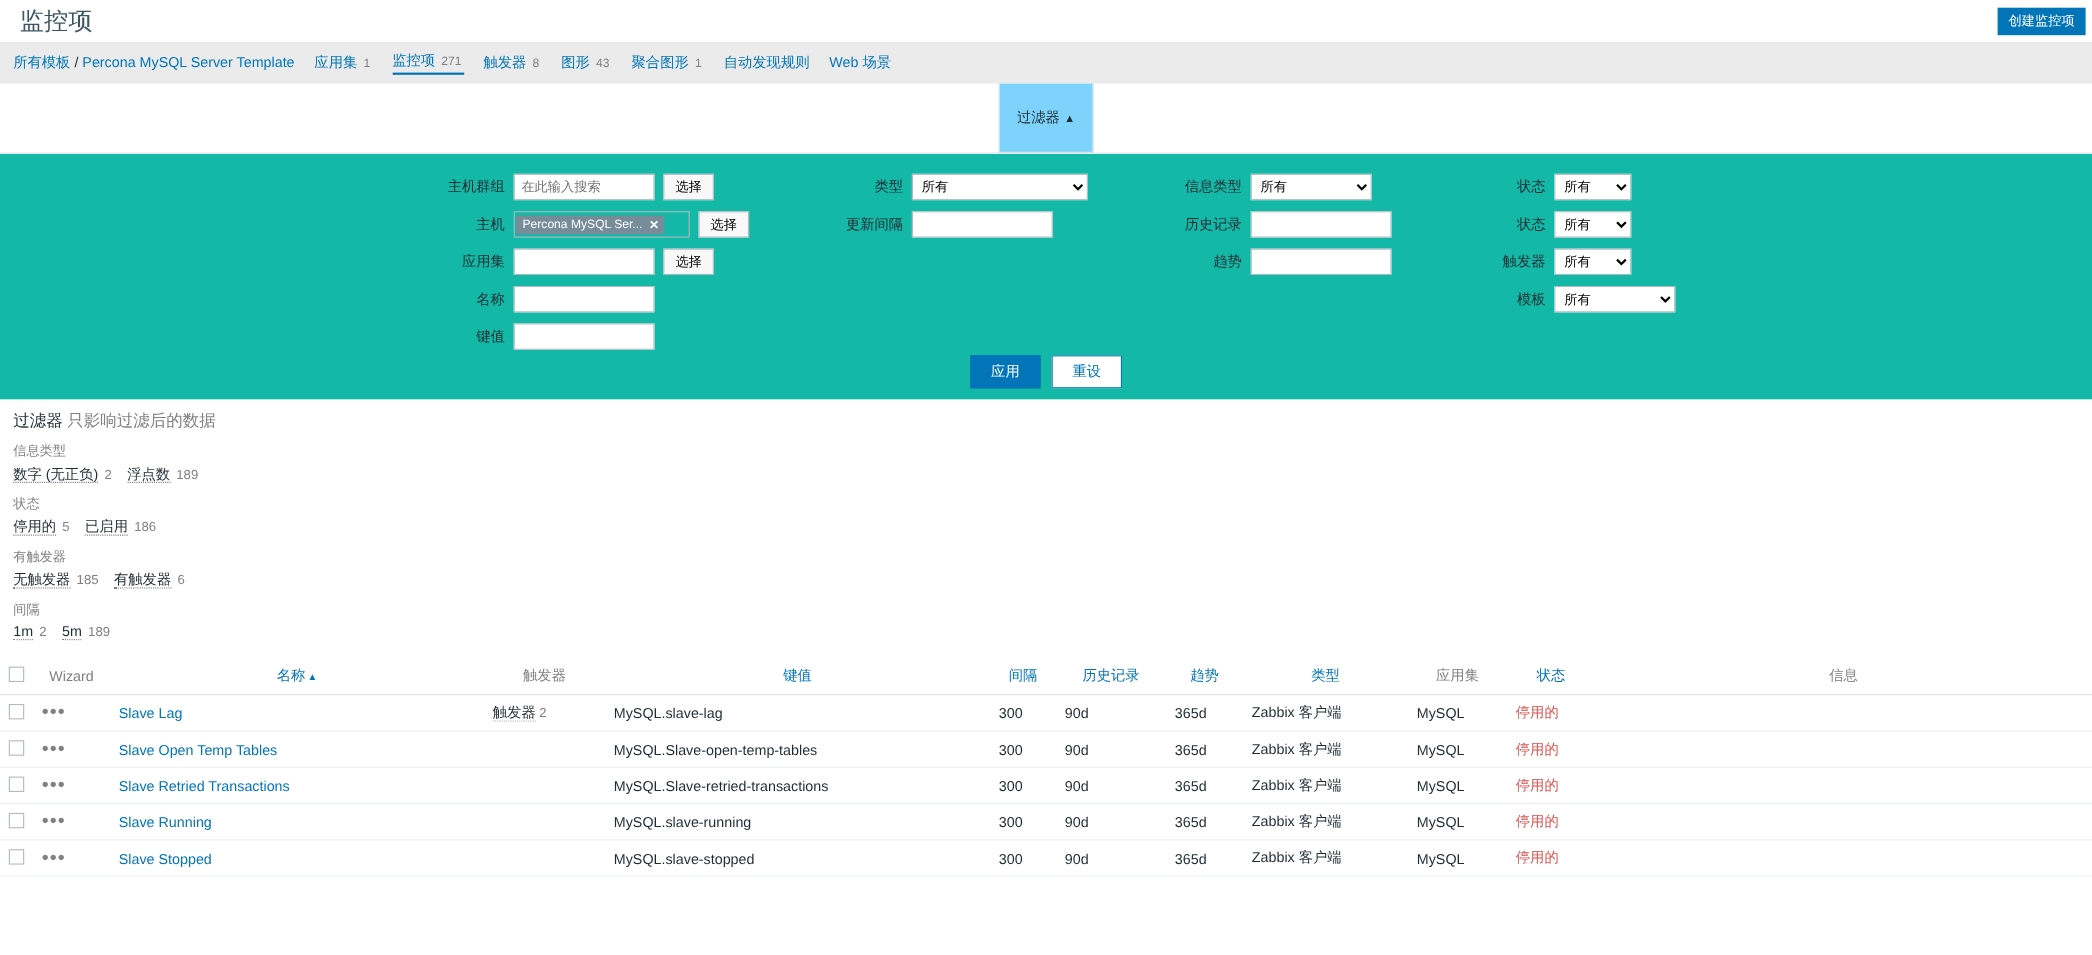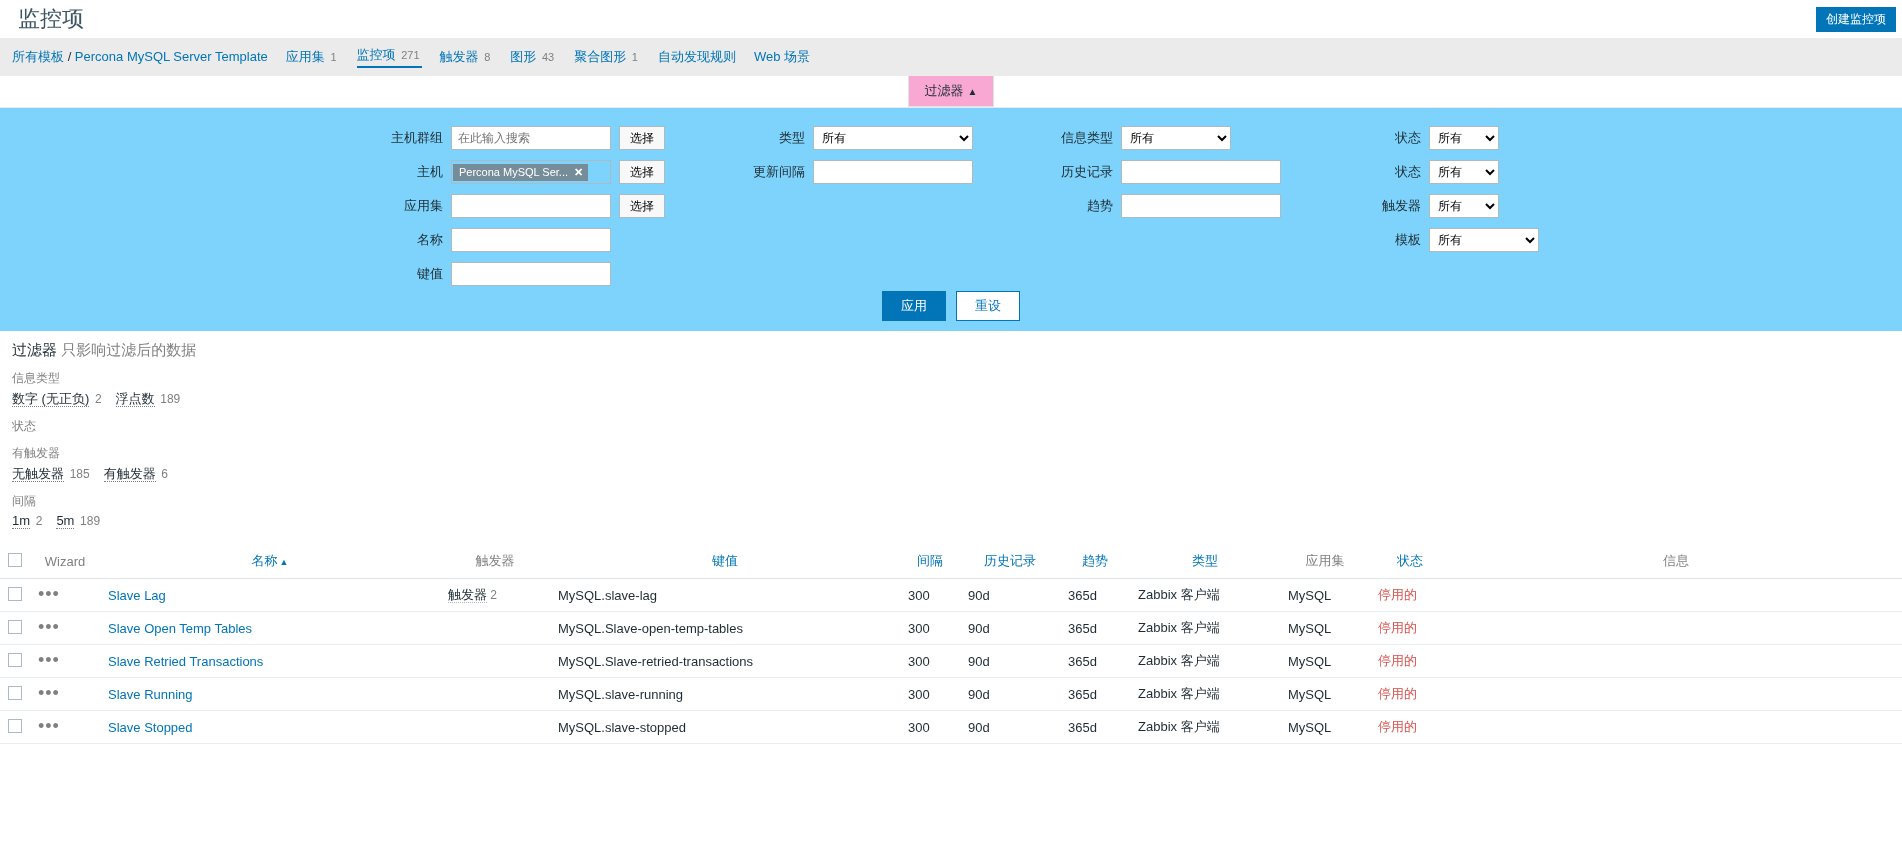--- a/index.html
+++ b/index.html
@@ -11,29 +11,29 @@
   .create-btn { background: #0275b8; color: #fff; padding: 4px 10px; font-size: 12px; border: none; cursor: pointer; }
 
   .subnav-bar { background: #ebebeb; padding: 8px 12px; display: flex; gap: 18px; align-items: center; font-size: 13px; }
   .breadcrumb { display: inline; }
   .breadcrumb a { color: #0275b8; }
   .subnav-item { color: #0275b8; cursor: pointer; }
   .subnav-item .count { background: none; color: #808080; font-size: 11px; padding: 0 2px; }
   .subnav-item.selected { border-bottom: 2px solid #0275b8; padding-bottom: 2px; }
 
   .filter-tab-wrap { display: flex; justify-content: center; }
-  .filter-tab { background: #f9a8d4; border: 1px solid #dfe4e7; border-top: none; padding: 6px 16px; cursor: pointer; font-size: 13px; }
+  .filter-tab { background: #7dd3fc; border: 1px solid #dfe4e7; border-top: none; padding: 22px 16px; cursor: pointer; font-size: 13px; }
   .filter-tab .arrow { font-size: 10px; margin-left: 4px; }
 
-  .filter-panel { background: #7dd3fc; padding: 18px 12px 10px; border-top: 1px solid #ebebeb; }
+  .filter-panel { background: #14b8a6; padding: 18px 12px 10px; border-top: 1px solid #ebebeb; }
   .filter-grid { display: flex; justify-content: center; gap: 60px; }
   .filter-col { display: flex; flex-direction: column; gap: 10px; }
   .filter-row { display: flex; align-items: center; gap: 8px; }
   .filter-label { width: 80px; text-align: right; color: #1f2c33; font-size: 13px; }
-  .filter-input { width: 160px; height: 24px; border: 1px solid #acbbc2; padding: 2px 6px; font-size: 12px; }
+  .filter-input { width: 128px; height: 24px; border: 1px solid #acbbc2; padding: 2px 6px; font-size: 12px; }
   .filter-select { width: 160px; height: 24px; border: 1px solid #acbbc2; background: #fff; font-size: 12px; padding: 0 4px; }
   .filter-select.sm { width: 70px; }
   .filter-select.md { width: 110px; }
   .select-btn { height: 24px; padding: 0 10px; border: 1px solid #acbbc2; background: #f8f8f8; cursor: pointer; font-size: 12px; }
   .tag-input { width: 160px; height: 24px; border: 1px solid #acbbc2; display: flex; align-items: center; padding: 1px; }
   .tag-chip { background: #768d99; color: #fff; font-size: 11px; padding: 2px 6px; display: inline-flex; align-items: center; white-space: nowrap; overflow: hidden; text-overflow: ellipsis; max-width: 135px; }
   .tag-chip .x { margin-left: 6px; cursor: pointer; font-weight: bold; }
 
   .filter-actions { display: flex; justify-content: center; gap: 10px; margin-top: 5px; }
   .btn-primary { background: #0275b8; color: #fff; border: 1px solid #0275b8; padding: 5px 18px; cursor: pointer; font-size: 13px; }
@@ -183,20 +183,24 @@
   <div id="subfilter-groups">
       <div class="subfilter-group">
         <div class="group-label">信息类型</div>
         <div class="subfilter-items">
           <span class="subfilter-item"><span class="val">数字 (无正负)</span> <span class="cnt">2</span></span>
           <span class="subfilter-item"><span class="val">浮点数</span> <span class="cnt">189</span></span>
         </div>
       </div>
       <div class="subfilter-group">
         <div class="group-label">状态</div>
+        <div class="subfilter-items">
+          <span class="subfilter-item"><span class="val">停用的</span> <span class="cnt">5</span></span>
+          <span class="subfilter-item"><span class="val">已启用</span> <span class="cnt">186</span></span>
+        </div>
       </div>
       <div class="subfilter-group">
         <div class="group-label">有触发器</div>
         <div class="subfilter-items">
           <span class="subfilter-item"><span class="val">无触发器</span> <span class="cnt">185</span></span>
           <span class="subfilter-item"><span class="val">有触发器</span> <span class="cnt">6</span></span>
         </div>
       </div>
       <div class="subfilter-group">
         <div class="group-label">间隔</div>

